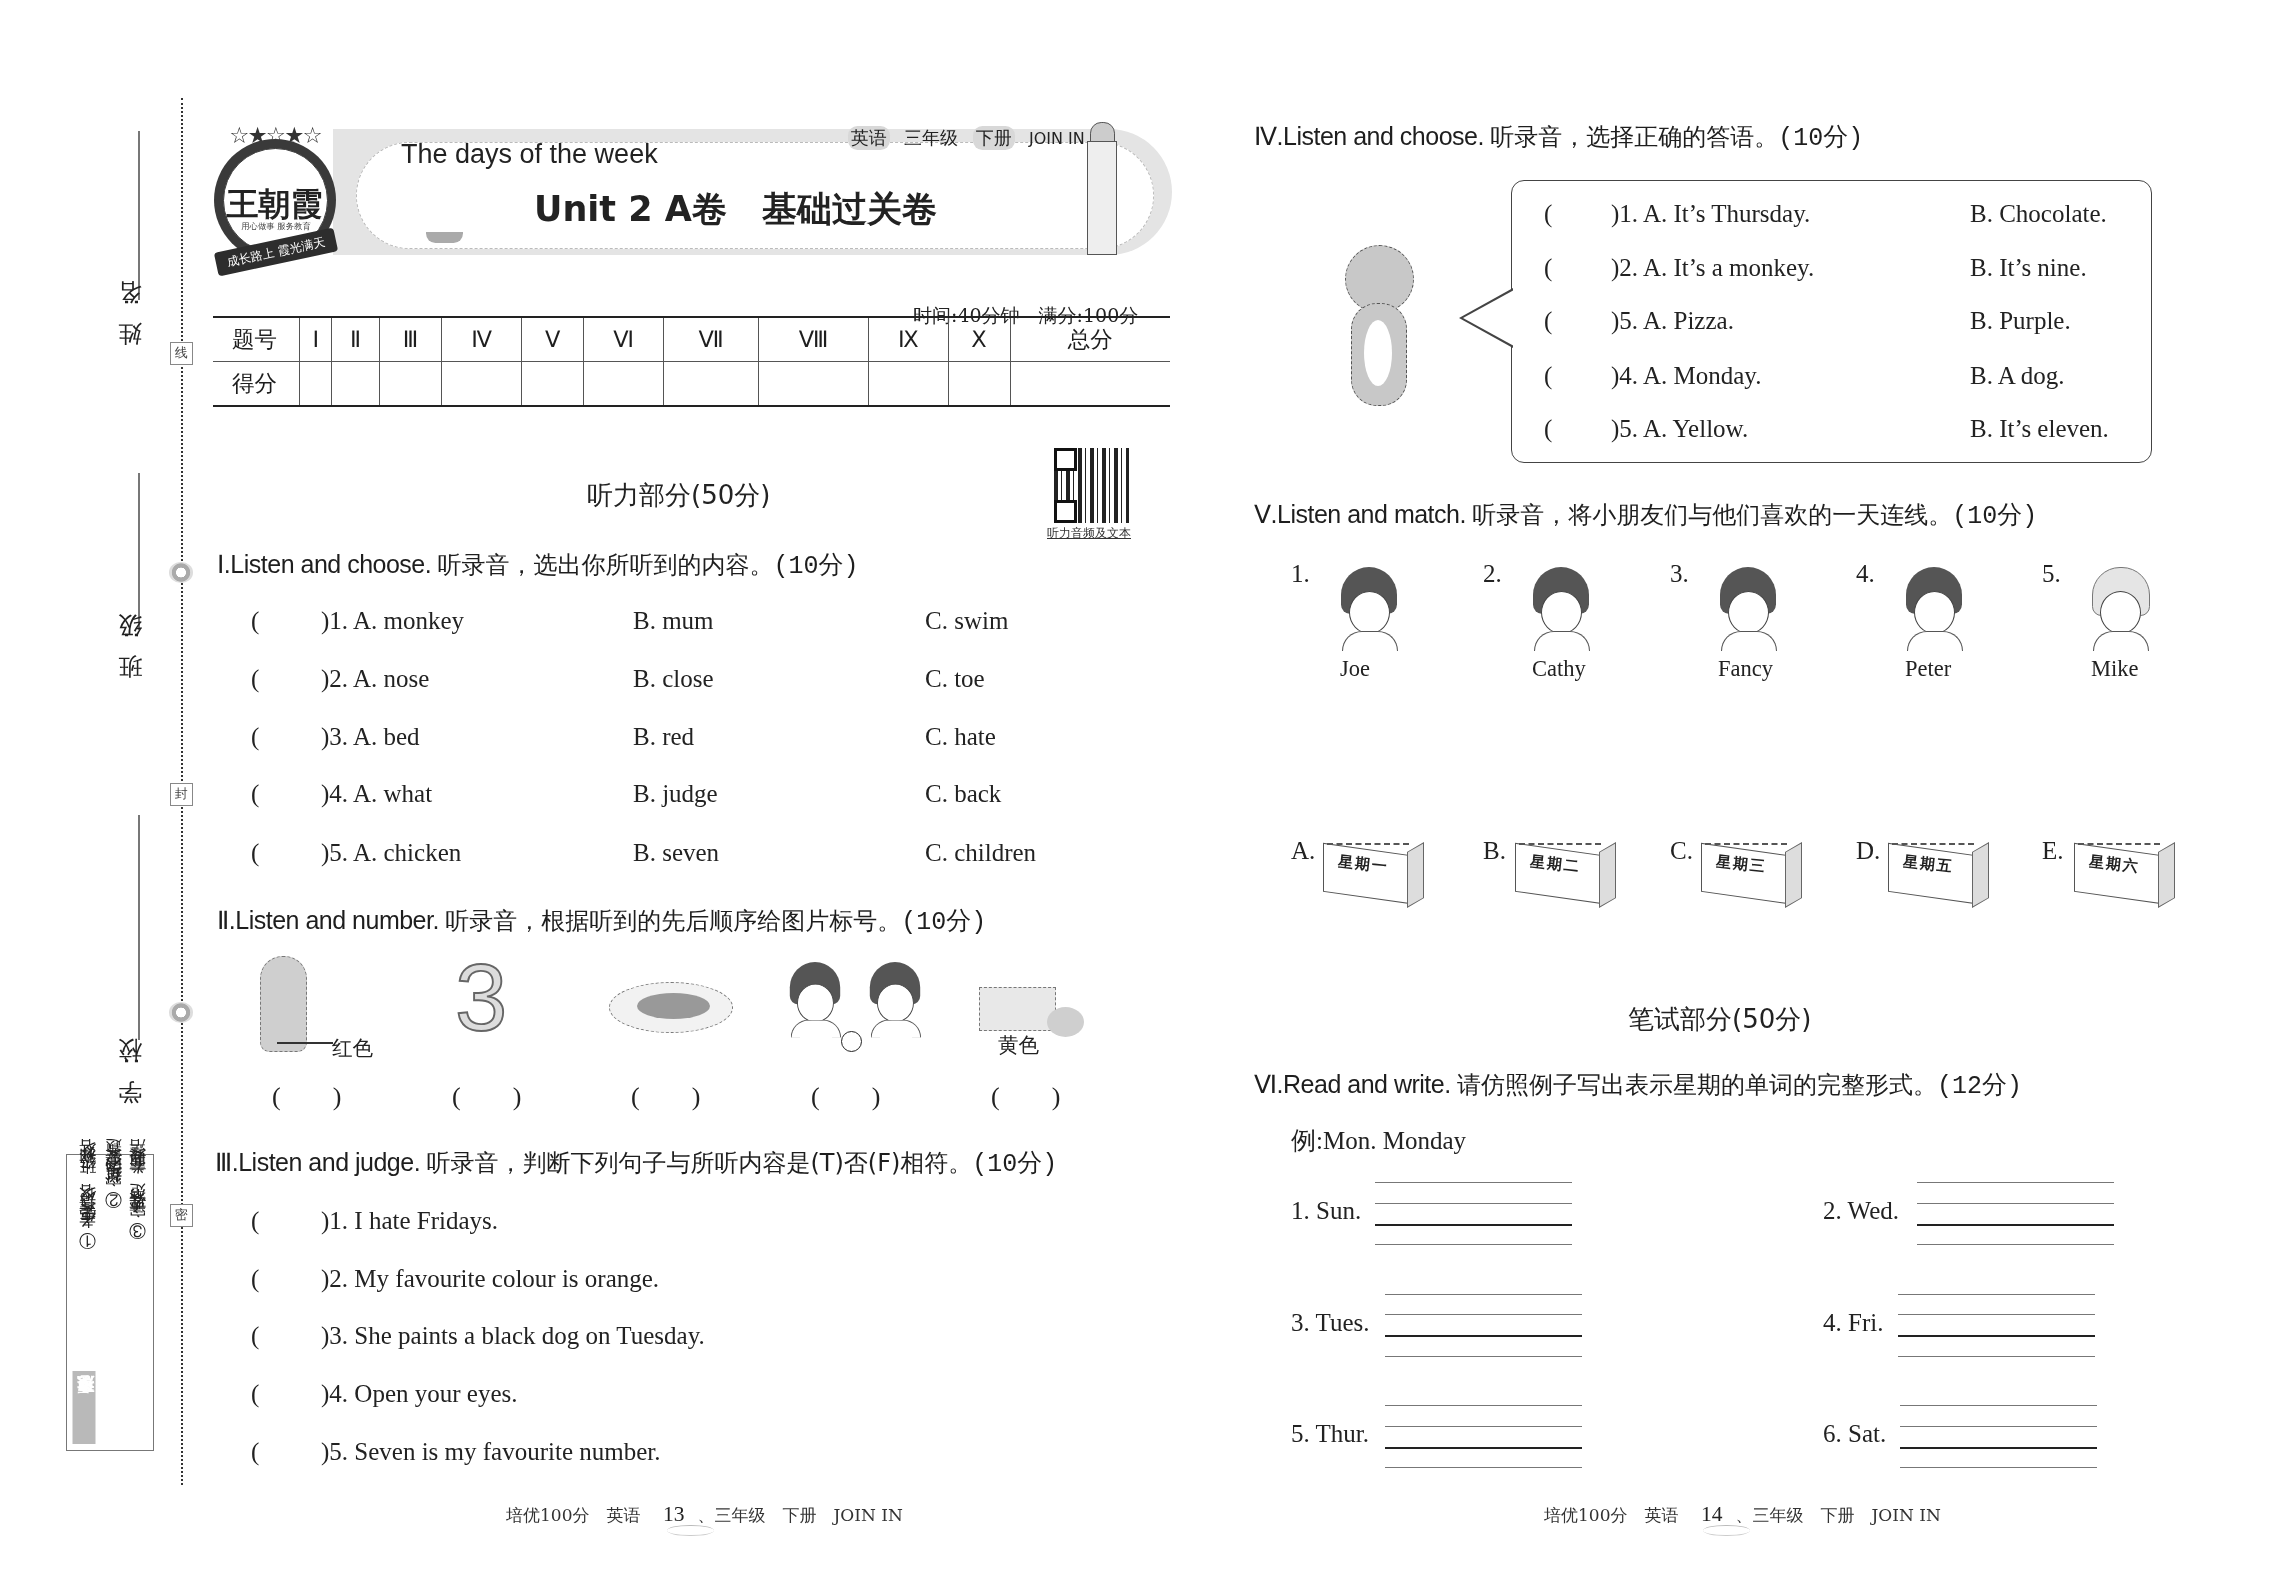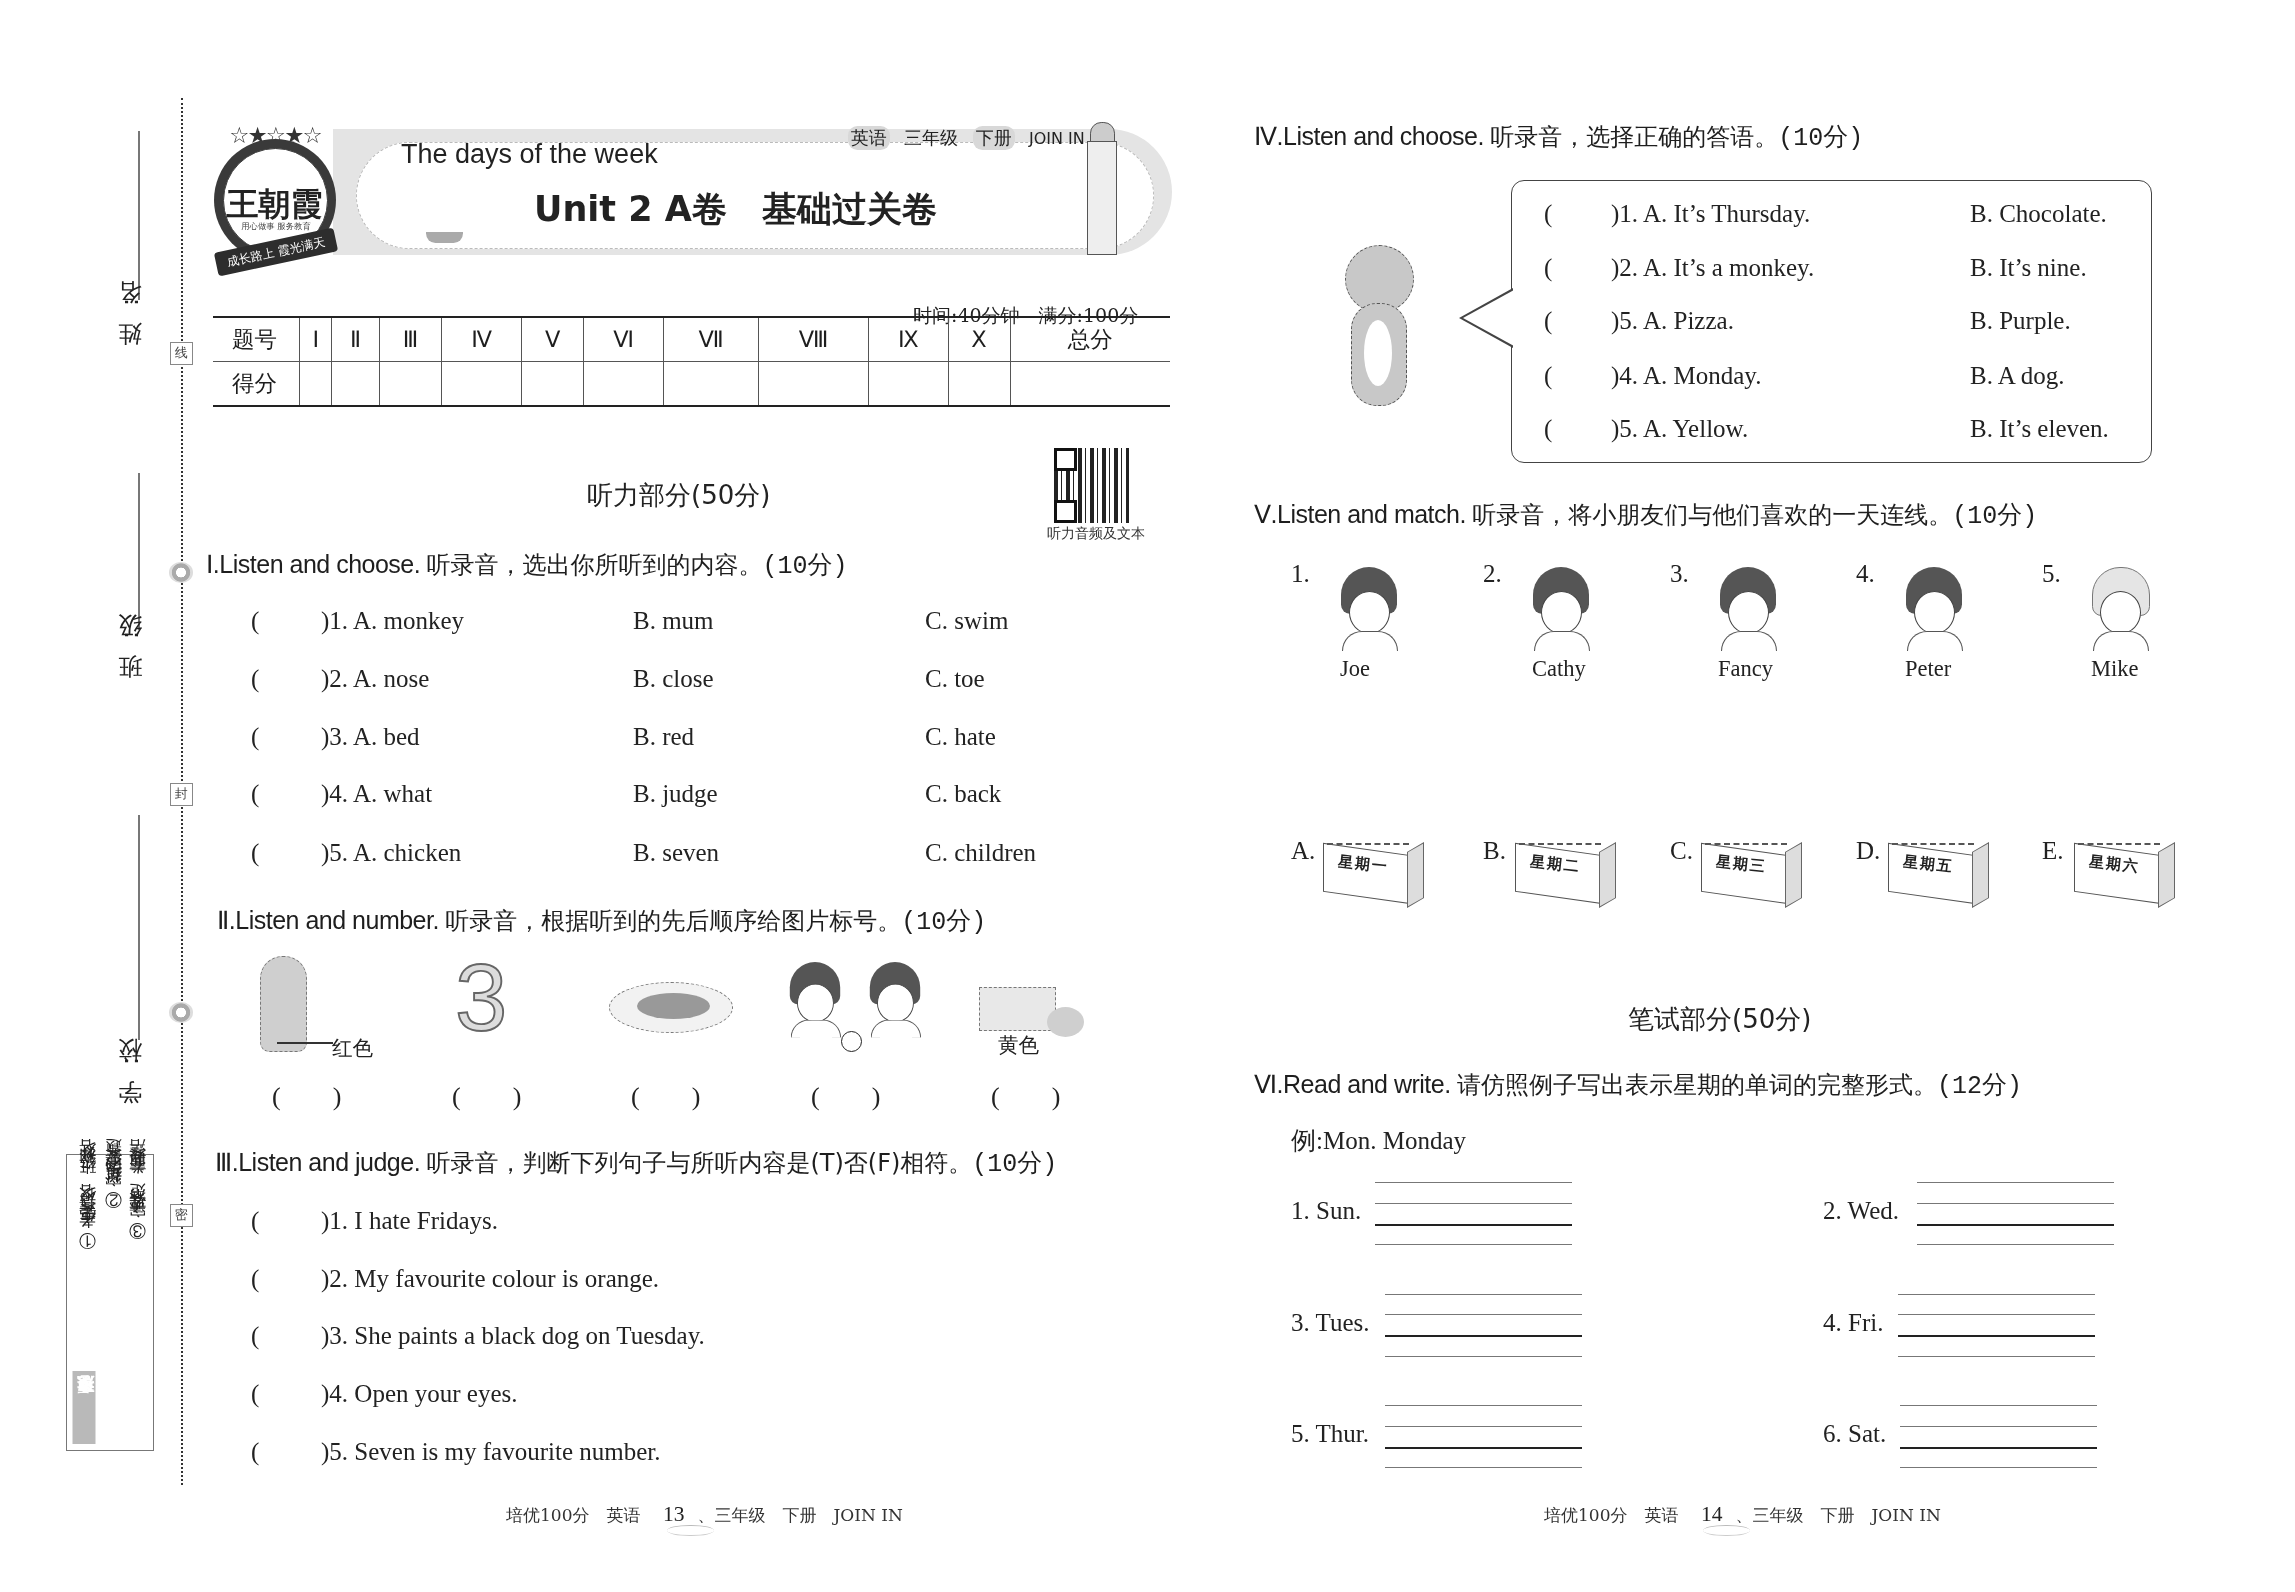--- a/index.html
+++ b/index.html
@@ -57,21 +57,21 @@
   table.score tr td:first-child { border-left:none; }
   table.score tr td:last-child { border-right:none; }
 
   .qr { position:absolute; left:1054px; top:448px; width:75px; height:75px;
         background:
           repeating-linear-gradient(90deg, #222 0 3.7px, #fff 3.7px 6.6px, #222 6.6px 8.4px, #fff 8.4px 12px),
           #fff; }
   .qr::before, .qr::after { content:""; position:absolute; width:17px; height:17px; border:3.7px solid #111; background:#fff; }
   .qr::before { left:0; top:0; }
   .qr::after { left:0; bottom:0; }
-  .qr-caption { position:absolute; left:1047px; top:525px; font-size:14px; font-family:"DejaVu Serif", serif; color:#333; }
+  .qr-caption { position:absolute; left:1047px; top:525px; font-size:12px; font-family:"DejaVu Serif", serif; color:#333;text-decoration:underline; }
 
   .part-title { position:absolute; font-size:26px; font-family:"DejaVu Sans", sans-serif; color:#222; }
   .section-head { position:absolute; font-size:25px; color:#1e1e1e; white-space:nowrap; }
   .section-head .en { font-family:"Liberation Sans", sans-serif; letter-spacing:-0.5px; }
   .section-head .zh { font-family:"DejaVu Sans", sans-serif; font-size:24px; }
   .section-head .pts { font-family:Liberation Mono, monospace; }
 
   .item { position:absolute; font-size:25px; white-space:nowrap; font-family:"Liberation Serif", serif; color:#222; }
 
   
@@ -184,21 +184,21 @@
     <td></td>
     <td></td>
   </tr>
 </tbody>
   </table>
 
 <div class="qr"></div>
 <div class="qr-caption">听力音频及文本</div>
 <div class="part-title" style="left:587px;top:478px">听力部分(50分)</div>
 
-<div class="section-head" style="left:206px;top:548px">
+<div class="section-head" style="left:217px;top:548px">
   <span class="en">Ⅰ.</span><span class="en">Listen and choose.</span>
   <span class="zh">听录音，选出你所听到的内容。</span><span class="pts">(10分)</span>
 </div>
 <div id="s1-items">
     <div style="position:absolute;left:0;top:0">
       <div class="item" style="left:251px;top:607px">(</div>
       <div class="item" style="left:321px;top:607px">)1. A. monkey</div>
       <div class="item" style="left:633px;top:607px">B. mum</div>
       <div class="item" style="left:925px;top:607px">C. swim</div>
     </div>

